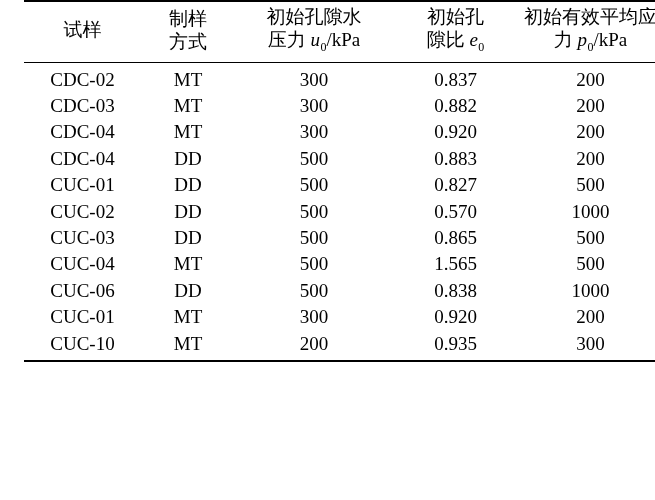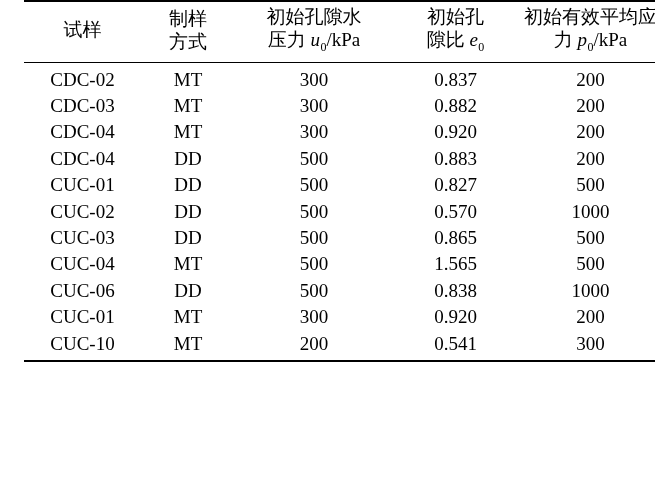--- a/index.html
+++ b/index.html
@@ -169,18 +169,18 @@
           <td>CUC-01</td>
           <td>MT</td>
           <td>300</td>
           <td>0.920</td>
           <td>200</td>
         </tr>
         <tr class="last-row">
           <td>CUC-10</td>
           <td>MT</td>
           <td>200</td>
-          <td>0.541</td>
+          <td>0.935</td>
           <td>300</td>
         </tr>
       </tbody>
   </table>
 </div>
 
 </body></html>

